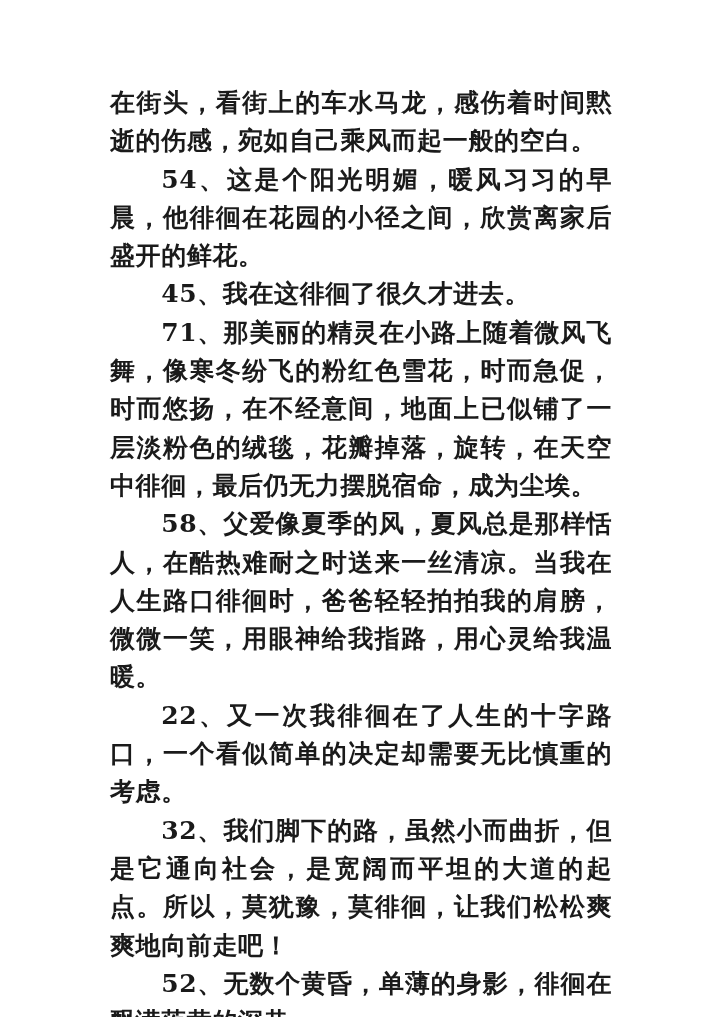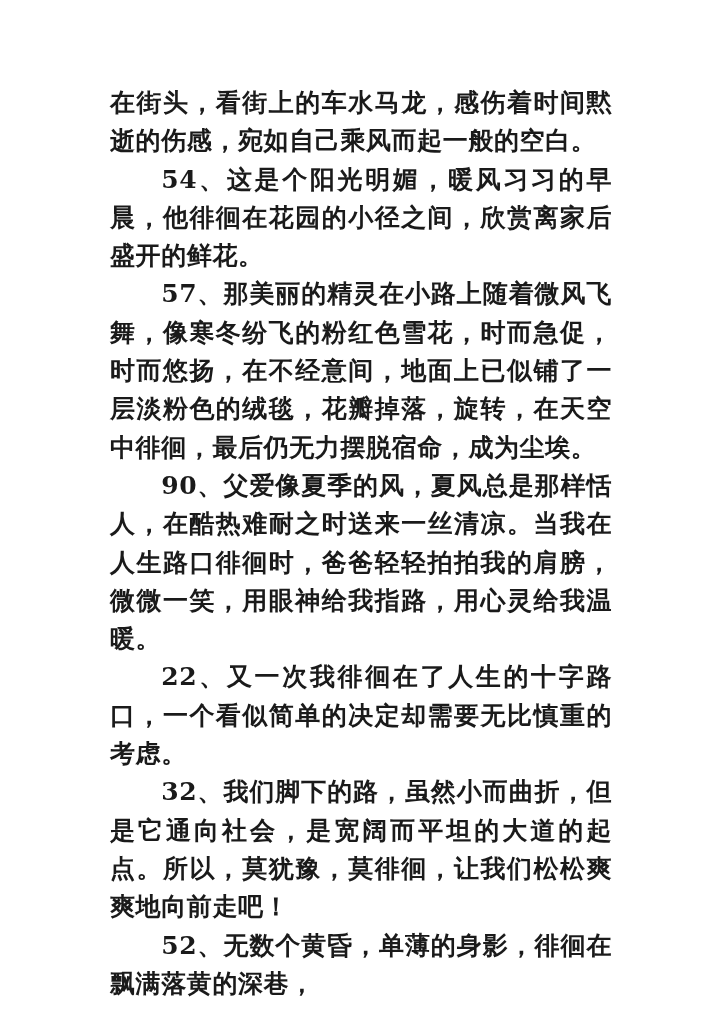--- a/index.html
+++ b/index.html
@@ -34,18 +34,19 @@
     .para.indent {
       text-indent: 2.05em;
     }
   </style>
 </head>
 <body>
 
 <div class="page">
   <p class="para">在街头，看街上的车水马龙，感伤着时间黙逝的伤感，宛如自己乘风而起一般的空白。</p>
   <p class="para indent">54、这是个阳光明媚，暖风习习的早晨，他徘徊在花园的小径之间，欣赏离家后盛开的鲜花。</p>
-  <p class="para indent">57、那美丽的精灵在小路上随着微风飞舞，像寒冬纷飞的粉红色雪花，时而急促，时而悠扬，在不经意间，地面上已似铺了一层淡粉色的绒毯，花瓣掉落，旋转，在天空中徘徊，最后仍无力摆脱宿命，成为尘埃。</p>
-  <p class="para indent">90、父爱像夏季的风，夏风总是那样恬人，在酷热难耐之时送来一丝清凉。当我在人生路口徘徊时，爸爸轻轻拍拍我的肩膀，微微一笑，用眼神给我指路，用心灵给我温暖。</p>
+  <p class="para indent">45、我在这徘徊了很久才进去。</p>
+  <p class="para indent">71、那美丽的精灵在小路上随着微风飞舞，像寒冬纷飞的粉红色雪花，时而急促，时而悠扬，在不经意间，地面上已似铺了一层淡粉色的绒毯，花瓣掉落，旋转，在天空中徘徊，最后仍无力摆脱宿命，成为尘埃。</p>
+  <p class="para indent">58、父爱像夏季的风，夏风总是那样恬人，在酷热难耐之时送来一丝清凉。当我在人生路口徘徊时，爸爸轻轻拍拍我的肩膀，微微一笑，用眼神给我指路，用心灵给我温暖。</p>
   <p class="para indent">22、又一次我徘徊在了人生的十字路口，一个看似简单的决定却需要无比慎重的考虑。</p>
   <p class="para indent">32、我们脚下的路，虽然小而曲折，但是它通向社会，是宽阔而平坦的大道的起点。所以，莫犹豫，莫徘徊，让我们松松爽爽地向前走吧！</p>
   <p class="para indent">52、无数个黄昏，单薄的身影，徘徊在飘满落黄的深巷，</p>
 </div>
 
 </body></html>

